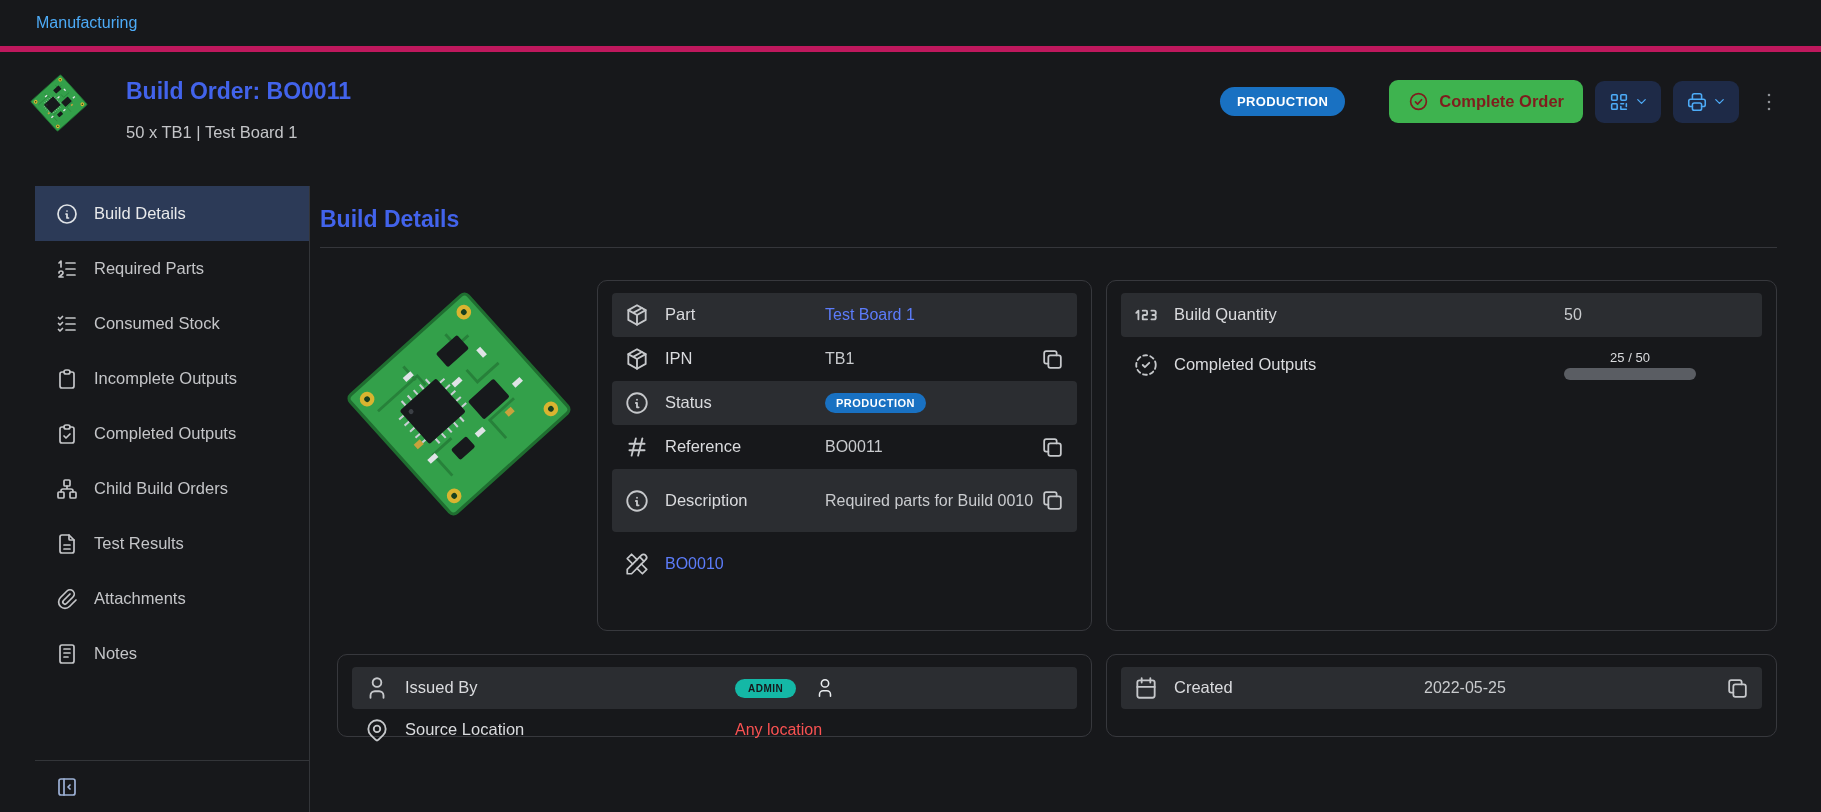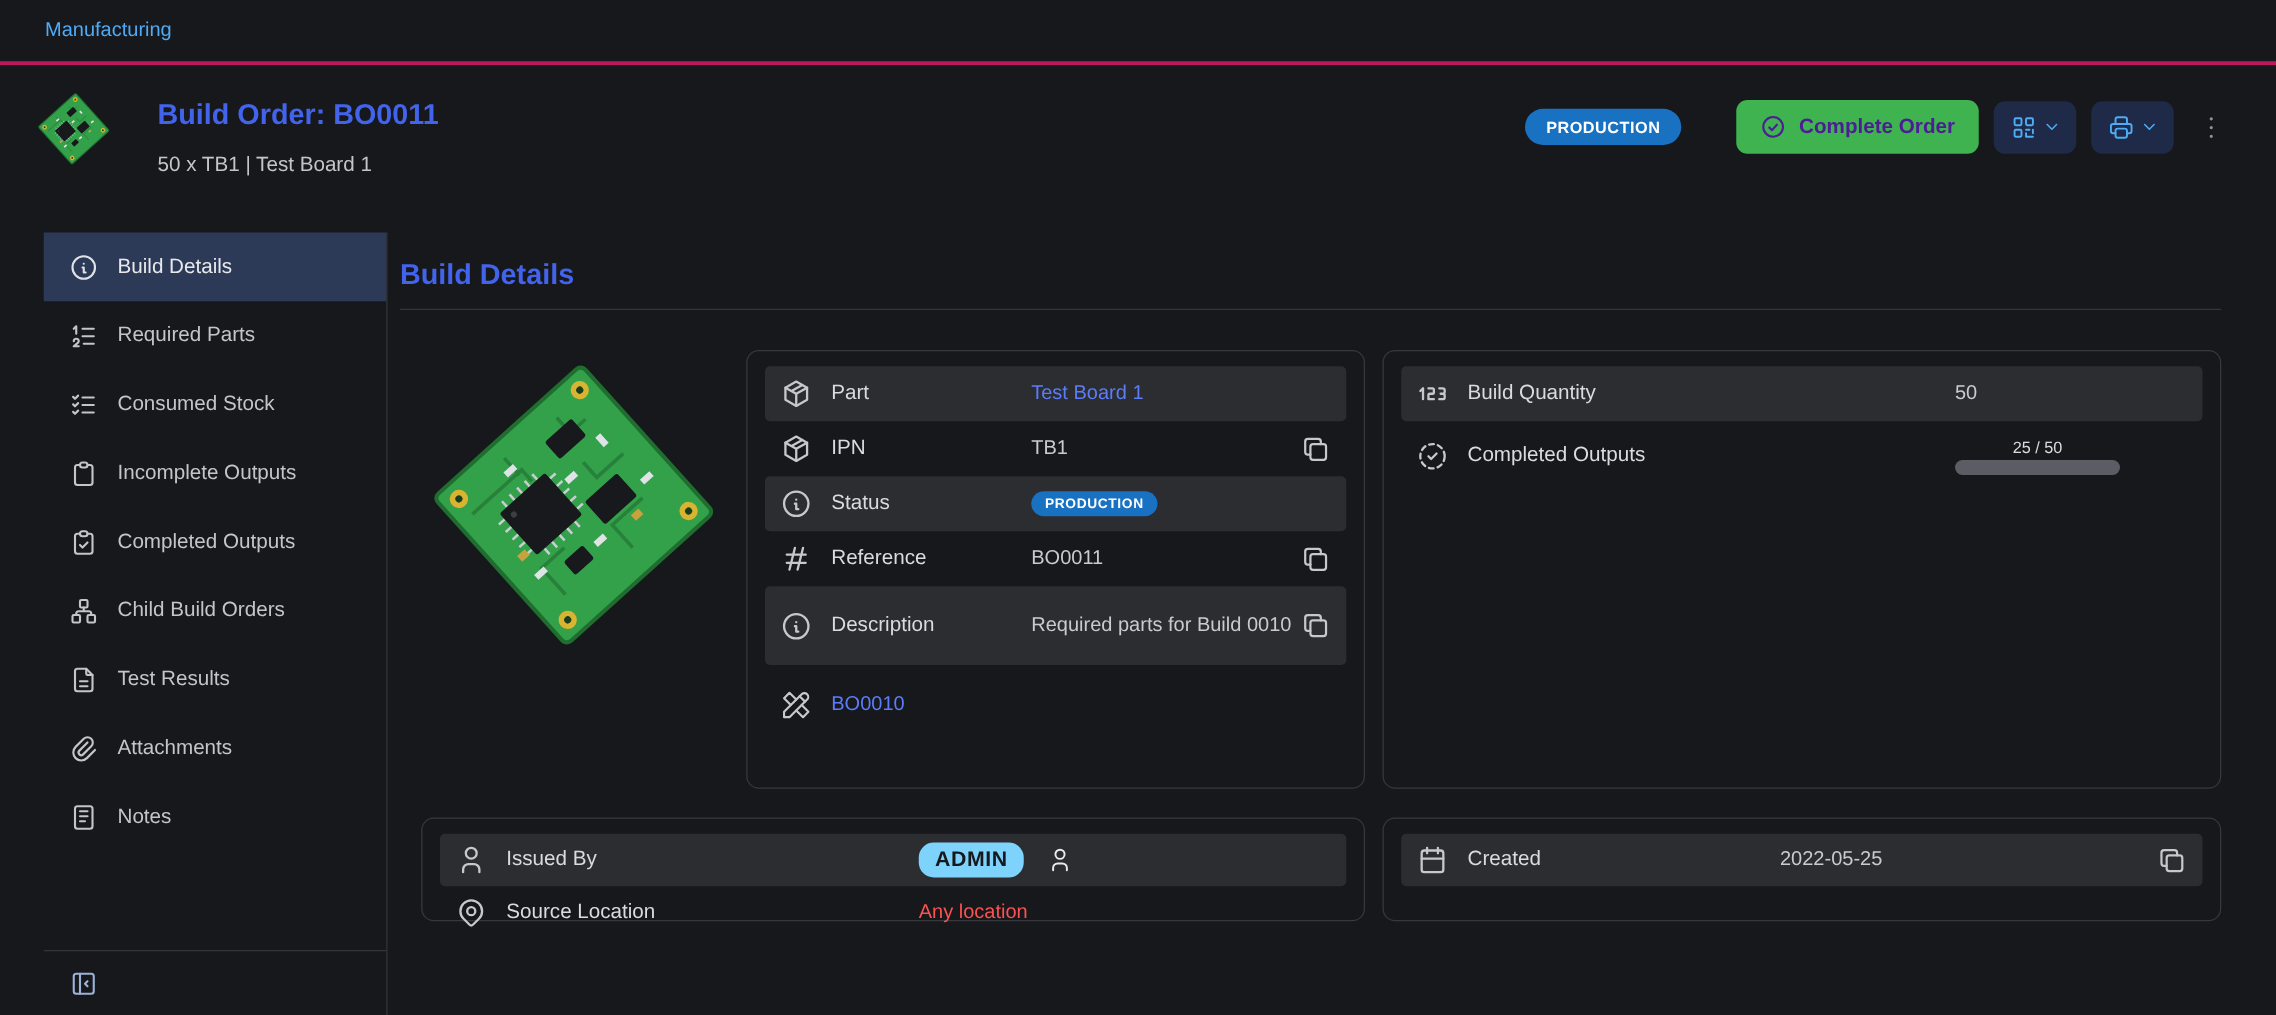--- a/index.html
+++ b/index.html
@@ -2,34 +2,34 @@
 <html><head>
 <meta charset="utf-8">
 <style>
   *{box-sizing:border-box;margin:0;padding:0}
   html,body{width:1821px;height:812px;overflow:hidden;background:#17181b;
     font-family:"Liberation Sans","DejaVu Sans",sans-serif;color:#c9cbce;}
   .app{position:relative;width:1821px;height:812px;display:flex;flex-direction:column;}
 
   
   .crumb-bar{height:52px;flex:none;display:flex;align-items:center;padding:0 36px;
-    border-bottom:3px solid #be185d;}
+    border-bottom:6px solid #be185d;}
   .crumb-link{color:#4dabf7;font-size:16px;text-decoration:none;cursor:pointer;}
 
   
   .page-header{height:134px;flex:none;display:flex;align-items:flex-start;padding:18px 40px 0 28px;}
   .header-left{display:flex;gap:36px;}
   .pcb-thumb{width:62px;height:62px;flex:none;margin-top:2px;cursor:pointer;}
   .titles{display:flex;flex-direction:column;}
   .page-title{font-size:23px;font-weight:bold;color:#4263eb;margin-top:8px;}
   .page-subtitle{font-size:16.5px;color:#c4c5c8;margin-top:18px;}
   .header-actions{margin-left:auto;display:flex;align-items:center;margin-top:10px;}
   .status-badge{background:#1971c2;color:#fff;font-size:13px;font-weight:bold;
     letter-spacing:.4px;padding:7px 17px;border-radius:16px;margin-right:44px;}
-  .btn-complete{display:flex;align-items:center;gap:10px;background:#3eb34f;color:#4c1d95;
+  .btn-complete{display:flex;align-items:center;gap:10px;background:#3eb34f;color:#7f1d1d;
     border:none;height:43px;padding:16px 19px;border-radius:9px;font-size:16.5px;font-weight:bold;
     font-family:inherit;cursor:pointer;}
   .btn-complete .ticon{width:21px;height:21px;}
   .split-btn{display:flex;align-items:center;justify-content:center;gap:4px;width:66px;height:42px;
     background:#1e2a47;border:none;border-radius:9px;color:#4dabf7;cursor:pointer;margin-left:12px;}
   .split-btn .main-i{width:22px;height:22px;}
   .split-btn .chev-i{width:15px;height:15px;}
   .dots-btn{background:none;border:none;color:#8f9196;margin-left:18px;cursor:pointer;}
   .dots-btn .ticon{width:24px;height:24px;}
 
@@ -70,21 +70,21 @@
   .issue-table .rlabel{width:330px;}
   .created-table .rlabel{width:250px;}
   .rvalue{font-size:16px;color:#c9cbce;}
   .rvalue.grow{flex:1;}
   .rvalue.wrap{flex:none;width:215px;line-height:1.35;}
   .rvalue.link{color:#5c7cfa;cursor:pointer;}
   .rvalue.danger{color:#fa5252;}
   .rcopy{margin-left:auto;width:25px;height:25px;flex:none;color:#c6c8cb;background:none;border:none;cursor:pointer;padding:0;}
   .mini-badge{display:inline-block;background:#1971c2;color:#fff;font-size:11px;font-weight:bold;
     letter-spacing:.5px;padding:4px 11px;border-radius:11px;}
-  .admin-badge{display:inline-block;background:#7dd3fc;color:#17181b;font-size:17px;font-weight:bold;
+  .admin-badge{display:inline-block;background:#14b8a6;color:#17181b;font-size:10px;font-weight:bold;
     letter-spacing:.5px;padding:4px 13px;border-radius:12px;}
   .issued-value{display:flex;align-items:center;gap:18px;flex:1;}
   .issued-value .user-i{width:22px;height:22px;color:#e9ecef;}
   .progress-stack{display:flex;flex-direction:column;align-items:center;gap:3px;width:132px;}
   .progress-text{font-size:13px;color:#dadbde;}
   .progress-track{width:132px;height:12px;background:#5a5d63;border-radius:6px;overflow:hidden;}
   .progress-fill{height:100%;background:#e8590c;}
   .ticon{display:block;}
 </style>
 </head>

